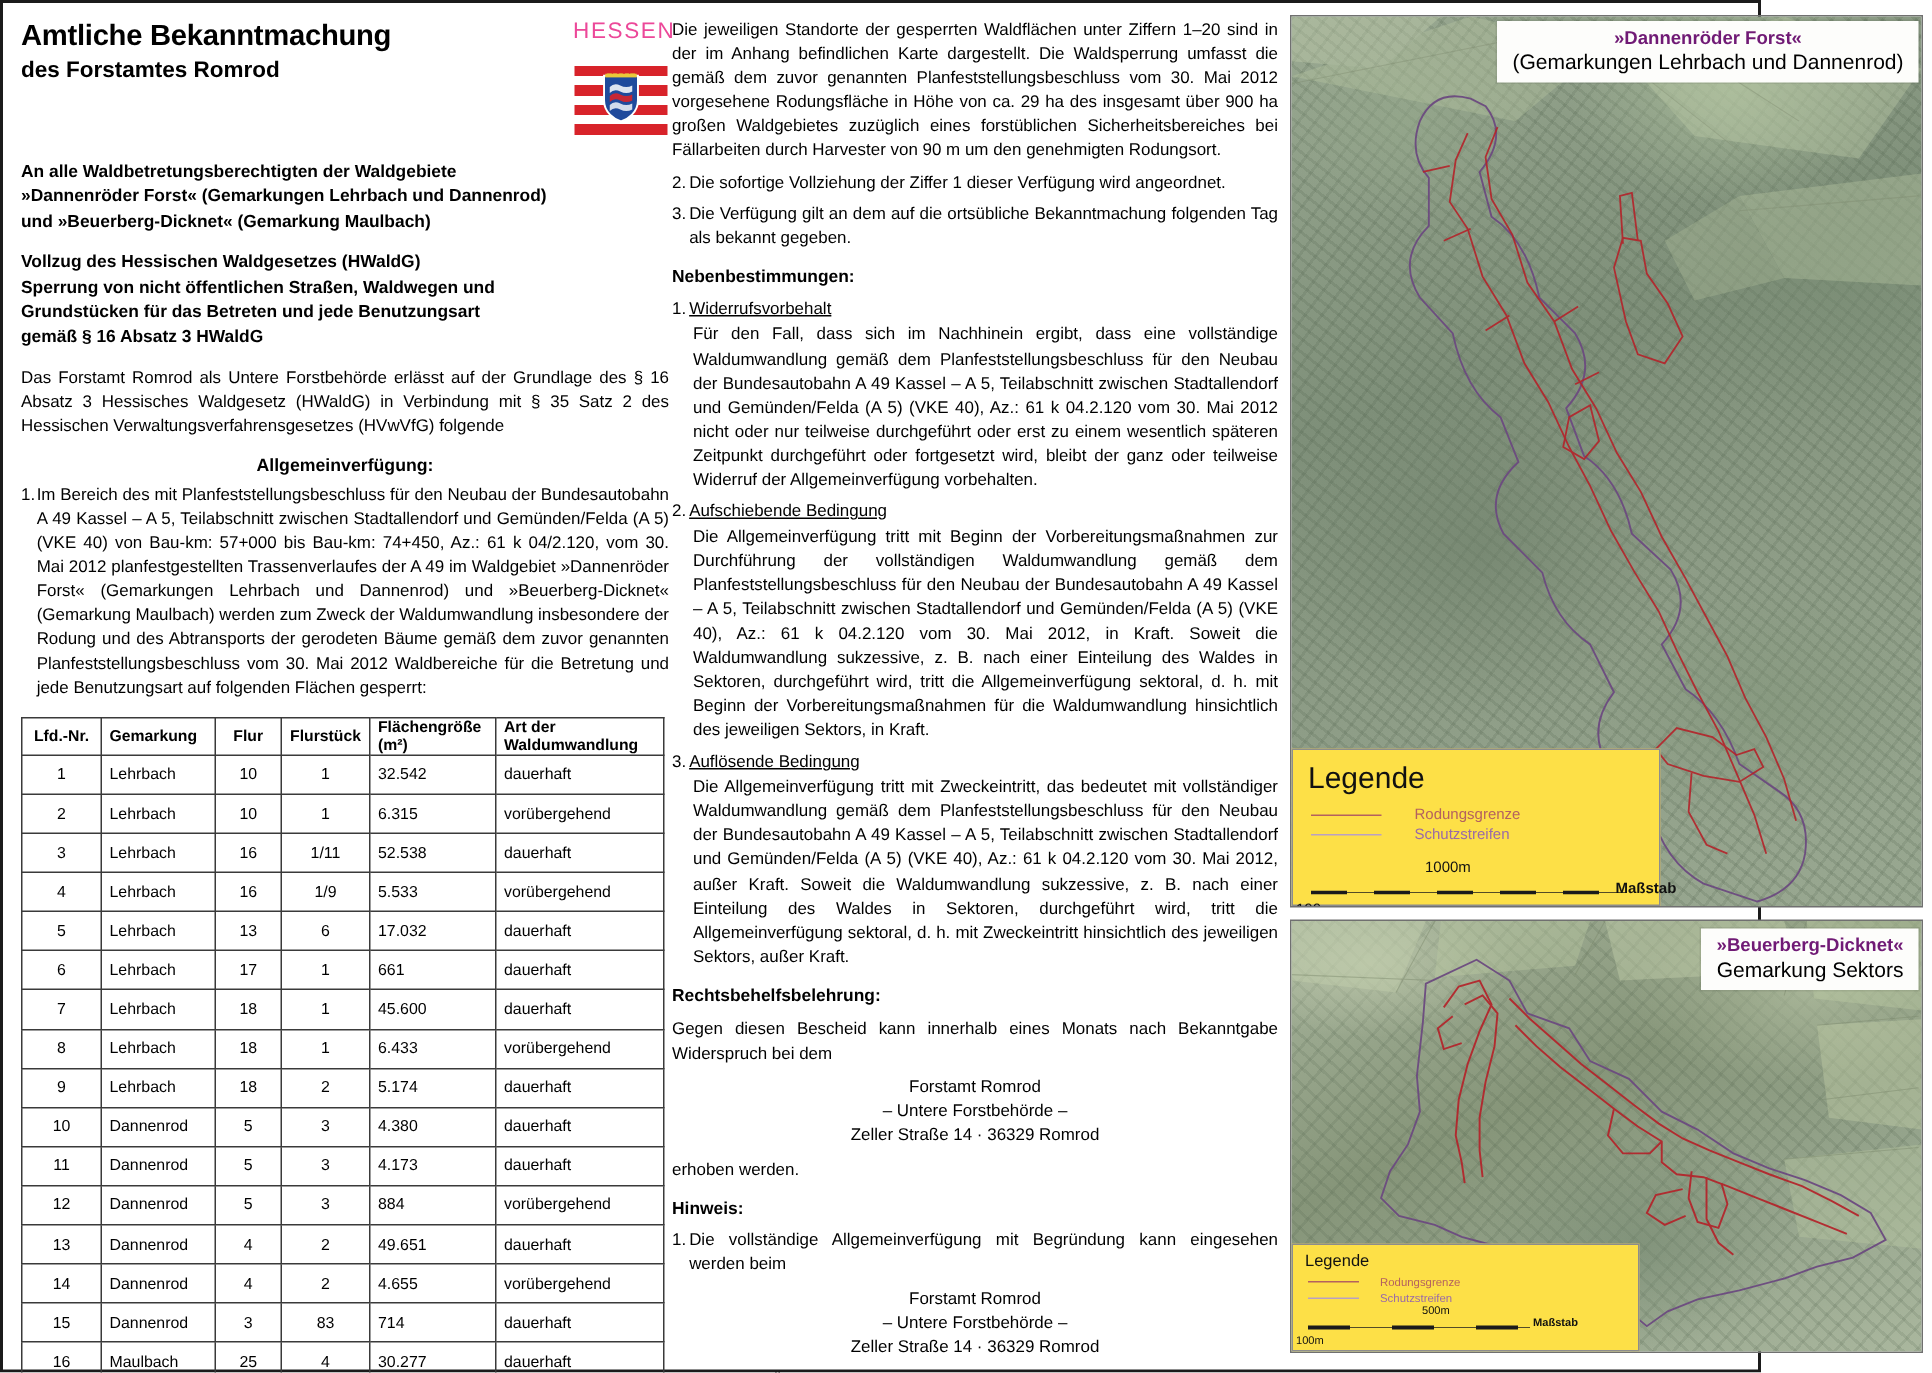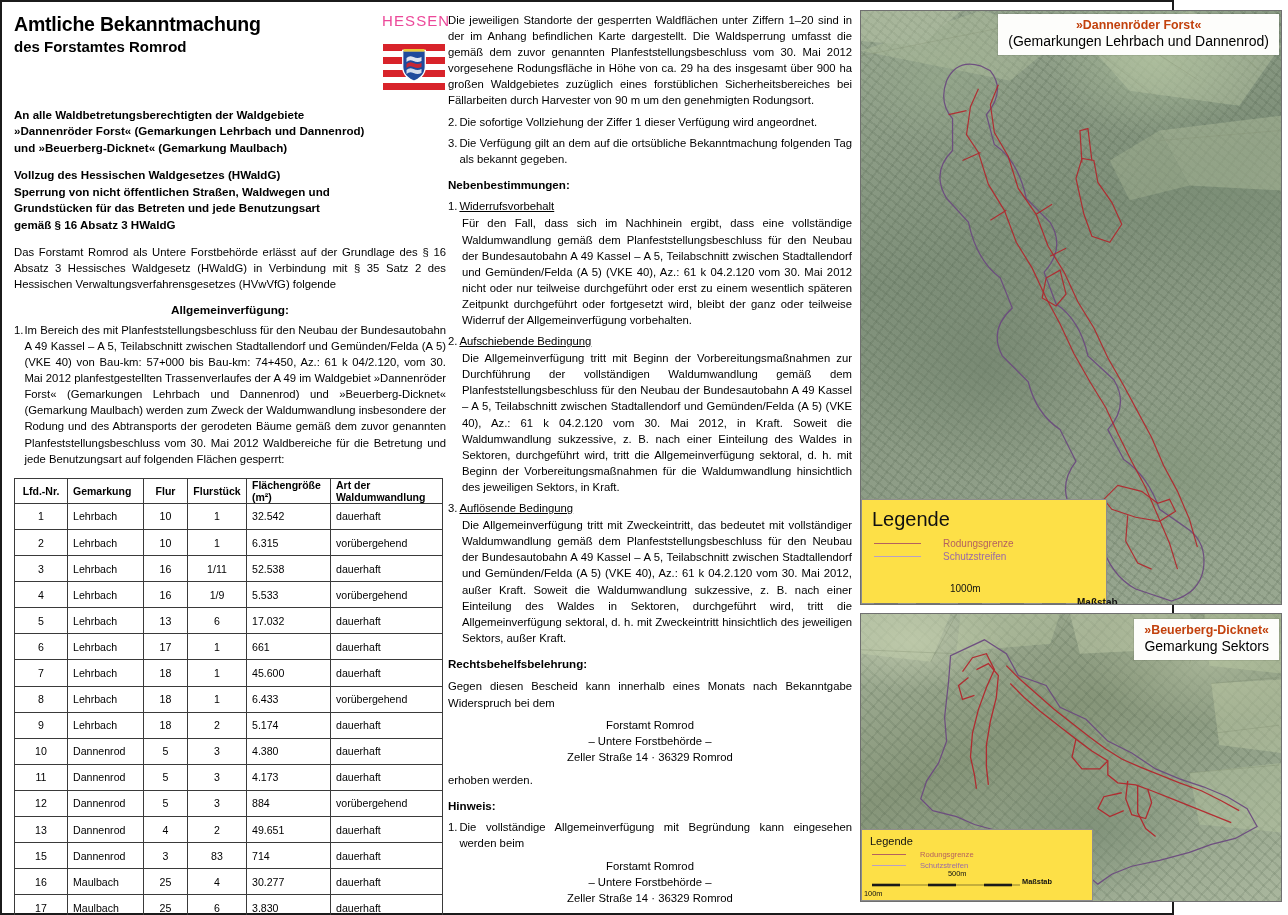--- a/index.html
+++ b/index.html
@@ -153,21 +153,21 @@
   .map-svg { position: absolute; inset: 0; width: 100%; height: 100%; }
 
   .map-label {
     position: absolute;
     background: #fdfdfb;
     padding: 4px 10px 5px 10px;
     text-align: center;
     line-height: 1.22;
     box-shadow: 0 0 0 1px rgba(0,0,0,.07);
   }
-  .map-label .l1 { font-size: 12.4px; font-weight: bold; color: #c2410c; }
+  .map-label .l1 { font-size: 12.4px; font-weight: bold; color: #701a75; }
   .map-label .l2 { font-size: 14px; color: #000; }
   .label-top { right: 2px; top: 3px; }
   .label-bot { right: 2px; top: 5px; }
 
   .legend-box {
     position: absolute;
     background: #fde047;
     border: 1px solid #8d8d8d;
   }
   .legend-big { left: 0px; bottom: 0px; width: 246px; height: 105px; padding: 8px 0 0 10px; }
@@ -179,21 +179,21 @@
   .leg-big .leg-swatch { width: 47px; border-top-width: 1.4px; margin-left: 2px; }
   .leg-small .leg-swatch { width: 34px; border-top-width: 1.2px; margin-left: 2px; }
   .leg-big .leg-text { font-size: 10px; margin-left: 22px; }
   .leg-small .leg-text { font-size: 7.6px; margin-left: 14px; }
   .c-rod { color: #b4615f; }
   .c-sch { color: #9a6aa8; }
   .b-rod { border-top-color: #b4615f; }
   .b-sch { border-top-color: #b9a0c4; }
 
   .scale-wrap { position: relative; }
-  .scale-big { margin-top: 23px; width: 232px; }
+  .scale-big { margin-top: 13px; width: 232px; }
   .scale-small { margin-top: 5px; width: 218px; }
   .scale-top-label { position: absolute; font-size: 10px; color: #111; }
   .scale-end-label { position: absolute; font-size: 10px; color: #111; font-weight: bold; }
   .scale-left-label { position: absolute; font-size: 10px; color: #111; }
   .scale-small .scale-top-label,
   .scale-small .scale-end-label,
   .scale-small .scale-left-label { font-size: 7.4px; }
 </style>
 </head>
 <body>
@@ -352,20 +352,28 @@
             <td class="c-size">884</td>
             <td class="c-art">vorübergehend</td>
           </tr>
           <tr>
             <td class="c-nr">13</td>
             <td class="c-gem">Dannenrod</td>
             <td class="c-flur">4</td>
             <td class="c-fst">2</td>
             <td class="c-size">49.651</td>
             <td class="c-art">dauerhaft</td>
+          </tr>
+          <tr>
+            <td class="c-nr">14</td>
+            <td class="c-gem">Dannenrod</td>
+            <td class="c-flur">4</td>
+            <td class="c-fst">2</td>
+            <td class="c-size">4.655</td>
+            <td class="c-art">vorübergehend</td>
           </tr>
           <tr>
             <td class="c-nr">15</td>
             <td class="c-gem">Dannenrod</td>
             <td class="c-flur">3</td>
             <td class="c-fst">83</td>
             <td class="c-size">714</td>
             <td class="c-art">dauerhaft</td>
           </tr>
           <tr>

